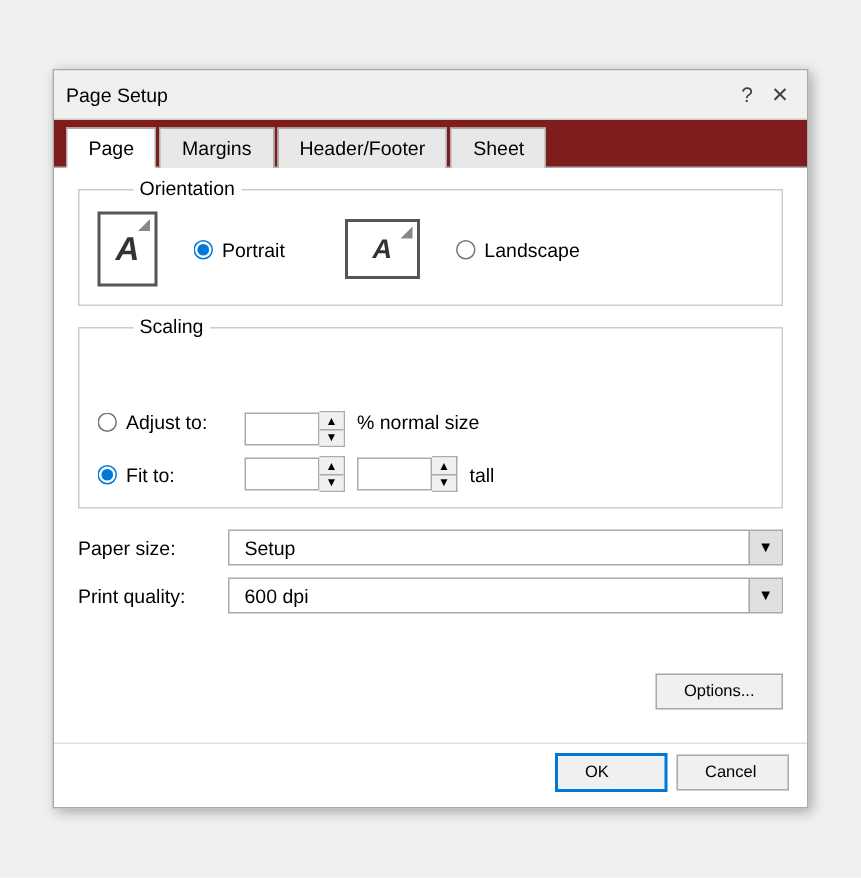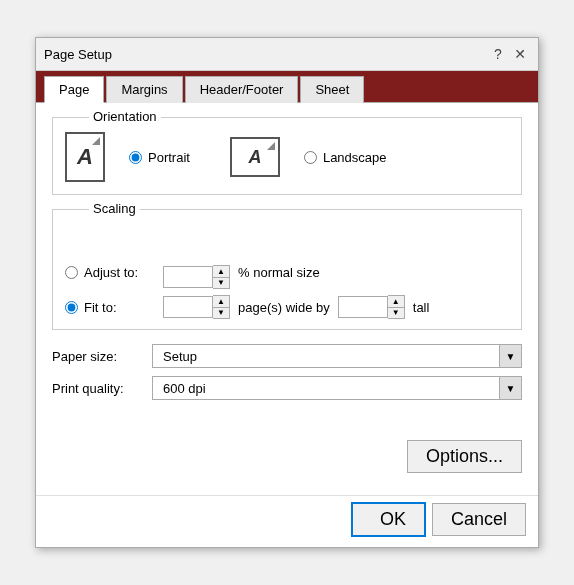--- a/index.html
+++ b/index.html
@@ -223,26 +223,26 @@
       display: flex;
       justify-content: flex-end;
       align-items: center;
       padding: 6px 12px 10px 12px;
       gap: 6px;
       border-top: 1px solid #e0e0e0;
       margin-top: 8px;
     }
     .btn {
       padding: 5px 18px;
-      font-size: 18px;
+      font-size: 11px;
       border: 1px solid #aaa;
       background: #f0f0f0;
       cursor: pointer;
       min-width: 75px;
-      text-align: right;
+      text-align: left;
     }
     .btn-ok {
       border: 2px solid #0078d7;
       background: #f0f0f0;
     }
     .radio-label {
       font-size: 13px;
     }
   </style>
 </head>
@@ -316,21 +316,20 @@
           <input type="radio" name="scaling" checked="" style="">
           <span>Fit to:</span>
         </label>
         <div class="spinner-input">
           <input type="text" style="">
           <div class="spinner-btns">
             <button class="spin-btn">▲</button>
             <button class="spin-btn">▼</button>
           </div>
         </div>
-        <span>page(s) wide by</span>
         <div class="spinner-input">
           <input type="text" style="">
           <div class="spinner-btns">
             <button class="spin-btn">▲</button>
             <button class="spin-btn">▼</button>
           </div>
         </div>
         <span>tall</span>
       </div>
     </div>

